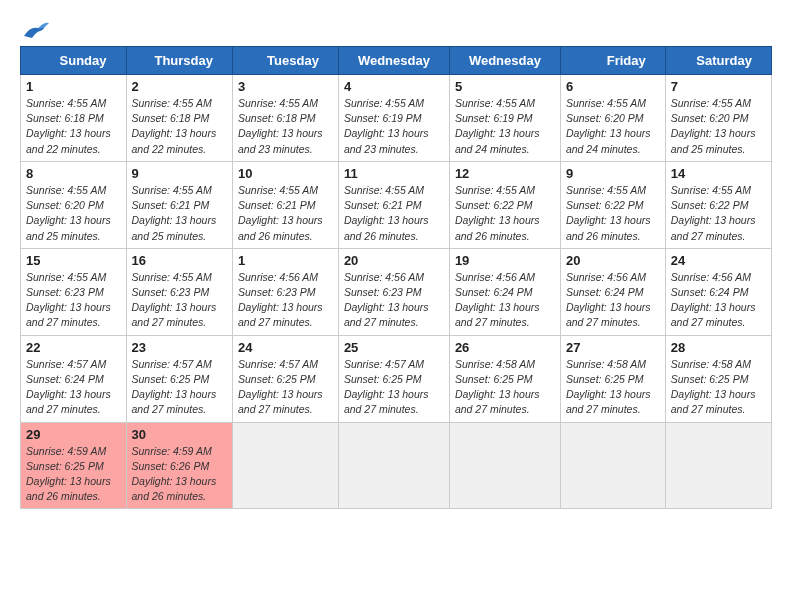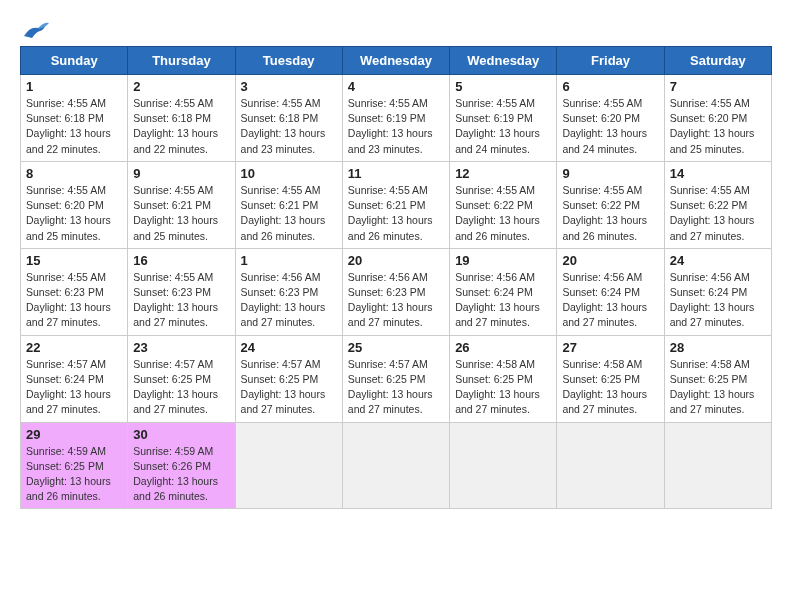--- a/index.html
+++ b/index.html
@@ -60,49 +60,50 @@
       margin-top: 2px;
     }
     .calendar {
       width: 100%;
       border-collapse: collapse;
       font-size: 11px;
     }
     .calendar th {
       background: #2a6ebb;
       color: #fff;
-      padding: 6px 6px;
+      padding: 6px 19px;
       font-size: 13px;
       font-weight: bold;
       border: 1px solid #1a4e8a;
-      text-align: center;
+      text-align: right;
       margin-top: 9px;
     }
     .calendar td {
       border: 1px solid #ccc;
       vertical-align: top;
       padding: 4px 5px;
       width: calc(100% / 7);
       min-height: 70px;
       background: #fff;
     }
     .calendar tr:last-child td {
-      background: #f0abfc;
+      background: #fca5a5;
     }
     .day-num {
       font-size: 13px;
       font-weight: bold;
       color: #222;
       display: block;
       margin-bottom: 2px;
     }
     .day-info {
       font-size: 10.5px;
       color: #333;
       line-height: 1.45;
+      font-style: italic;
     }
     .empty-cell {
       background: #f0f0f0 !important;
     }
     .week-row td {
       min-height: 75px;
     }
   </style>
 </head>
 <body>

